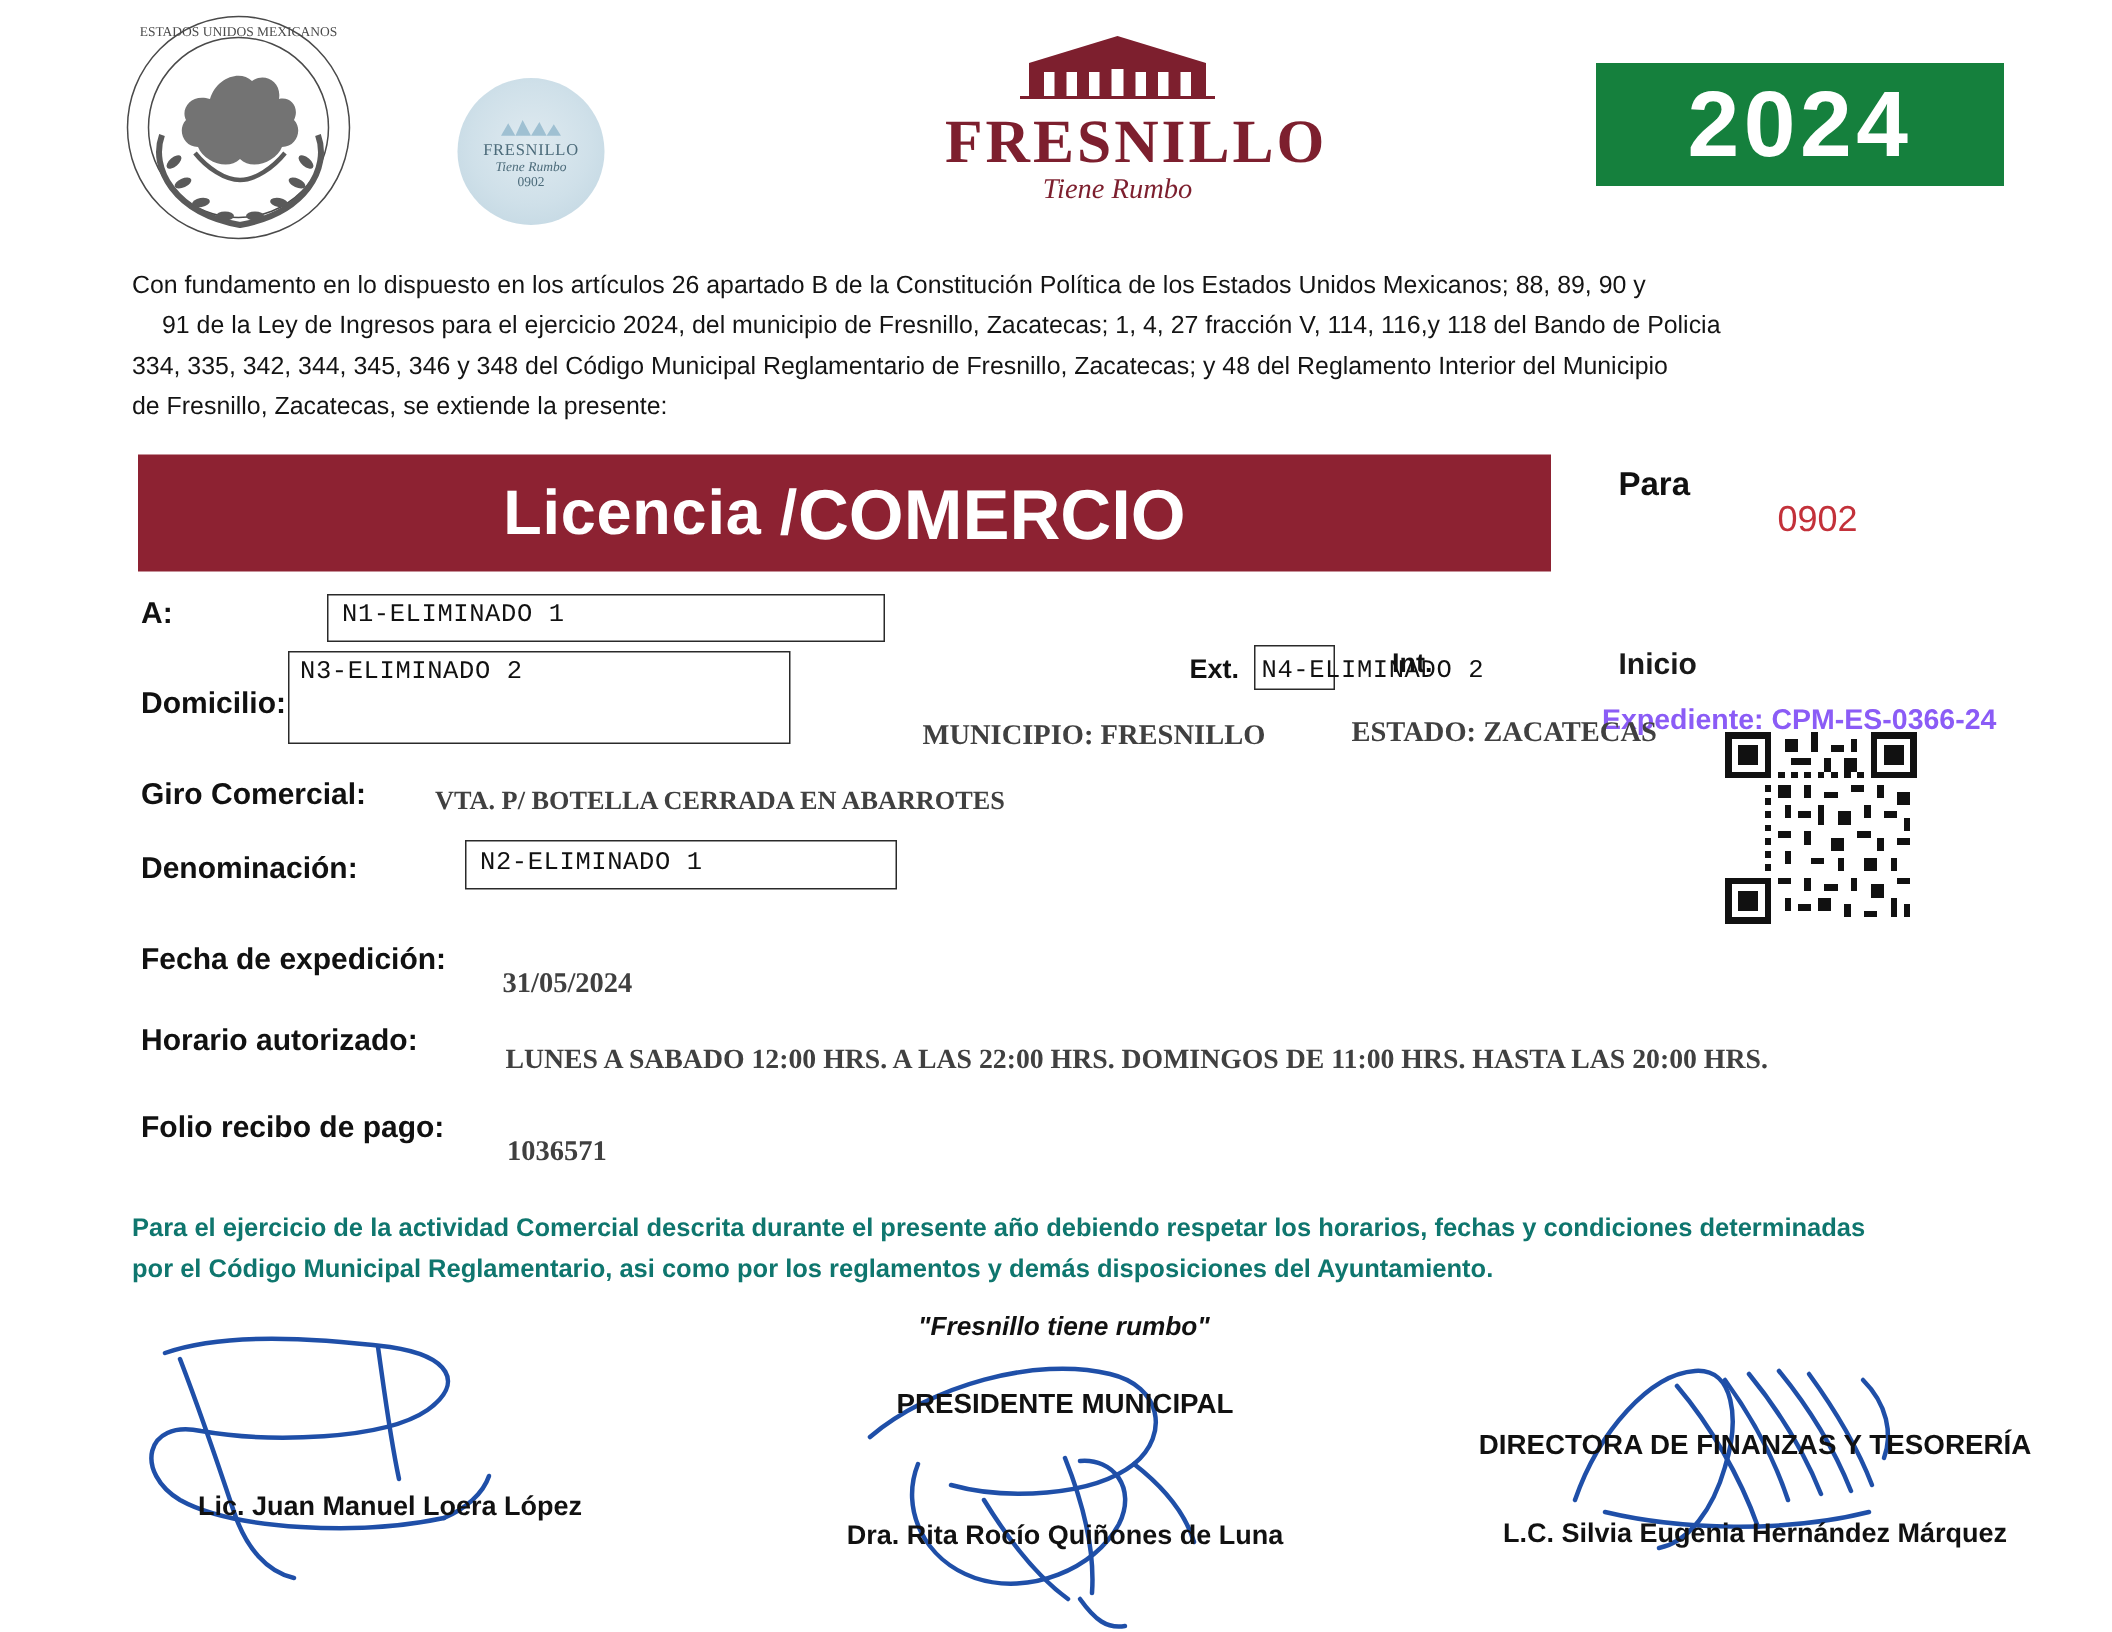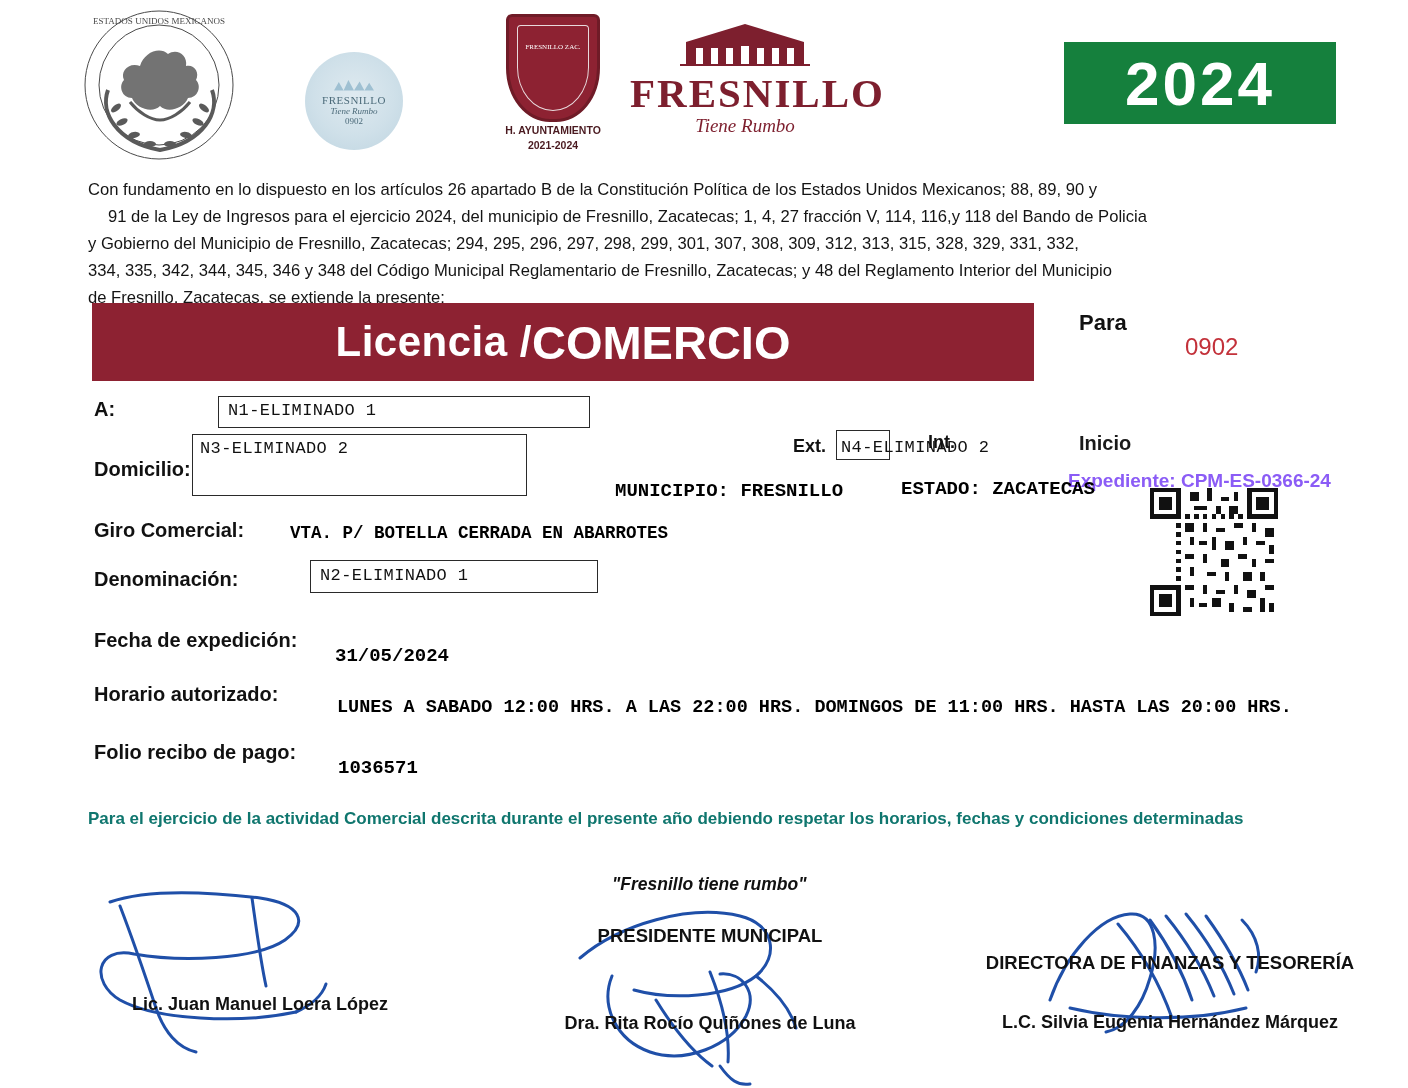--- a/index.html
+++ b/index.html
@@ -208,24 +208,24 @@
   }
   .val-mono {
     position: absolute;
     font-family: "Liberation Mono", monospace;
     font-size: 17px;
     color: #111;
     letter-spacing: .4px;
   }
   .val-sans {
     position: absolute;
-    font-family: Liberation Mono, monospace;
+    font-family: Liberation Serif, serif;
     font-size: 18px;
     font-weight: bold;
-    color: #000000;
+    color: #404040;
     text-align: right;
   }
   .box {
     position: absolute;
     border: 1px solid #2a2a2a;
     background: transparent;
   }
 
   .lbl-a     { left: 94px;  top: 398px; }
   .box-a     { left: 218px; top: 396px; width: 370px; height: 30px; }
@@ -346,27 +346,20 @@
     </svg>
   </div>
 
   <div class="seal-round">
     <div class="seal-bar"></div>
     <div class="seal-top">FRESNILLO</div>
     <div class="seal-mid">Tiene Rumbo</div>
     <div class="seal-bot">0902</div>
   </div>
 
-  <div class="crest-fres">
-    <div class="shield">
-      <div class="inner-txt">FRESNILLO ZAC.</div>
-    </div>
-    <div class="cap">H. AYUNTAMIENTO</div>
-    <div class="cap">2021-2024</div>
-  </div>
 
   <div class="wordmark">
     <svg class="arch" viewBox="0 0 130 46" xmlns="http://www.w3.org/2000/svg">
       <path d="M6 44 L6 22 L65 4 L124 22 L124 44 Z" fill="#7d1f2e"></path>
       <g fill="#ffffff">
         <rect x="16" y="28" width="7" height="16"></rect>
         <rect x="31" y="28" width="7" height="16"></rect>
         <rect x="46" y="28" width="7" height="16"></rect>
         <rect x="61" y="26" width="8" height="18"></rect>
         <rect x="77" y="28" width="7" height="16"></rect>
@@ -380,21 +373,20 @@
   </div>
 
   <div class="year-box">
     <span>2024</span>
   </div>
 </div>
 
 <div class="legal">
   <span class="ln">Con fundamento en lo dispuesto en los artículos 26 apartado B de la Constitución Política de los Estados Unidos Mexicanos; 88, 89, 90 y</span>
   <span class="ln indent">91 de la Ley de Ingresos para el ejercicio 2024, del municipio de Fresnillo, Zacatecas; 1, 4, 27 fracción V, 114, 116,y 118 del Bando de Policia</span>
-  <span class="ln">y Gobierno del Municipio de Fresnillo, Zacatecas; 294, 295, 296, 297, 298, 299, 301, 307, 308, 309, 312, 313, 315, 328, 329, 331, 332,</span>
   <span class="ln">334, 335, 342, 344, 345, 346 y 348 del Código Municipal Reglamentario de Fresnillo, Zacatecas; y 48 del Reglamento Interior del Municipio</span>
   <span class="ln">de Fresnillo, Zacatecas, se extiende la presente:</span>
 </div>
 
 <div class="title-band">
   <span class="t1">Licencia /</span>
   <span class="t2">COMERCIO</span>
 </div>
 
 <div class="folio-label">Para</div>
@@ -515,20 +507,21 @@
         <rect x="18" y="26" width="1" height="2"></rect>
       <rect x="21" y="27" width="2" height="1"></rect>
         <rect x="25" y="25" width="1" height="3"></rect>
       <rect x="27" y="26" width="1" height="2"></rect>
     </g>
   </svg>
 </div>
 
 <div class="footer-note">
   <span class="ln">Para el ejercicio de la actividad Comercial descrita durante el presente año debiendo respetar los horarios, fechas y condiciones determinadas</span>
+  <span class="ln">por el Código Municipal Reglamentario, asi como por los reglamentos y demás disposiciones del Ayuntamiento.</span>
 </div>
 
 <div class="motto">"Fresnillo tiene rumbo"</div>
 
 <div class="scribble" style="left:60px; top:862px;">
   <svg width="340" height="200" viewBox="0 0 340 200" xmlns="http://www.w3.org/2000/svg">
     <g fill="none" stroke="#1f4fa8" stroke-width="3" stroke-linecap="round">
       <path d="M50 40 C90 26 150 30 200 36 C240 42 250 60 225 78 C196 98 120 100 74 92
                C36 84 30 120 60 138 C96 158 180 162 236 150"></path>
       <path d="M60 44 C70 70 84 110 96 146 C104 170 118 186 136 190"></path>

